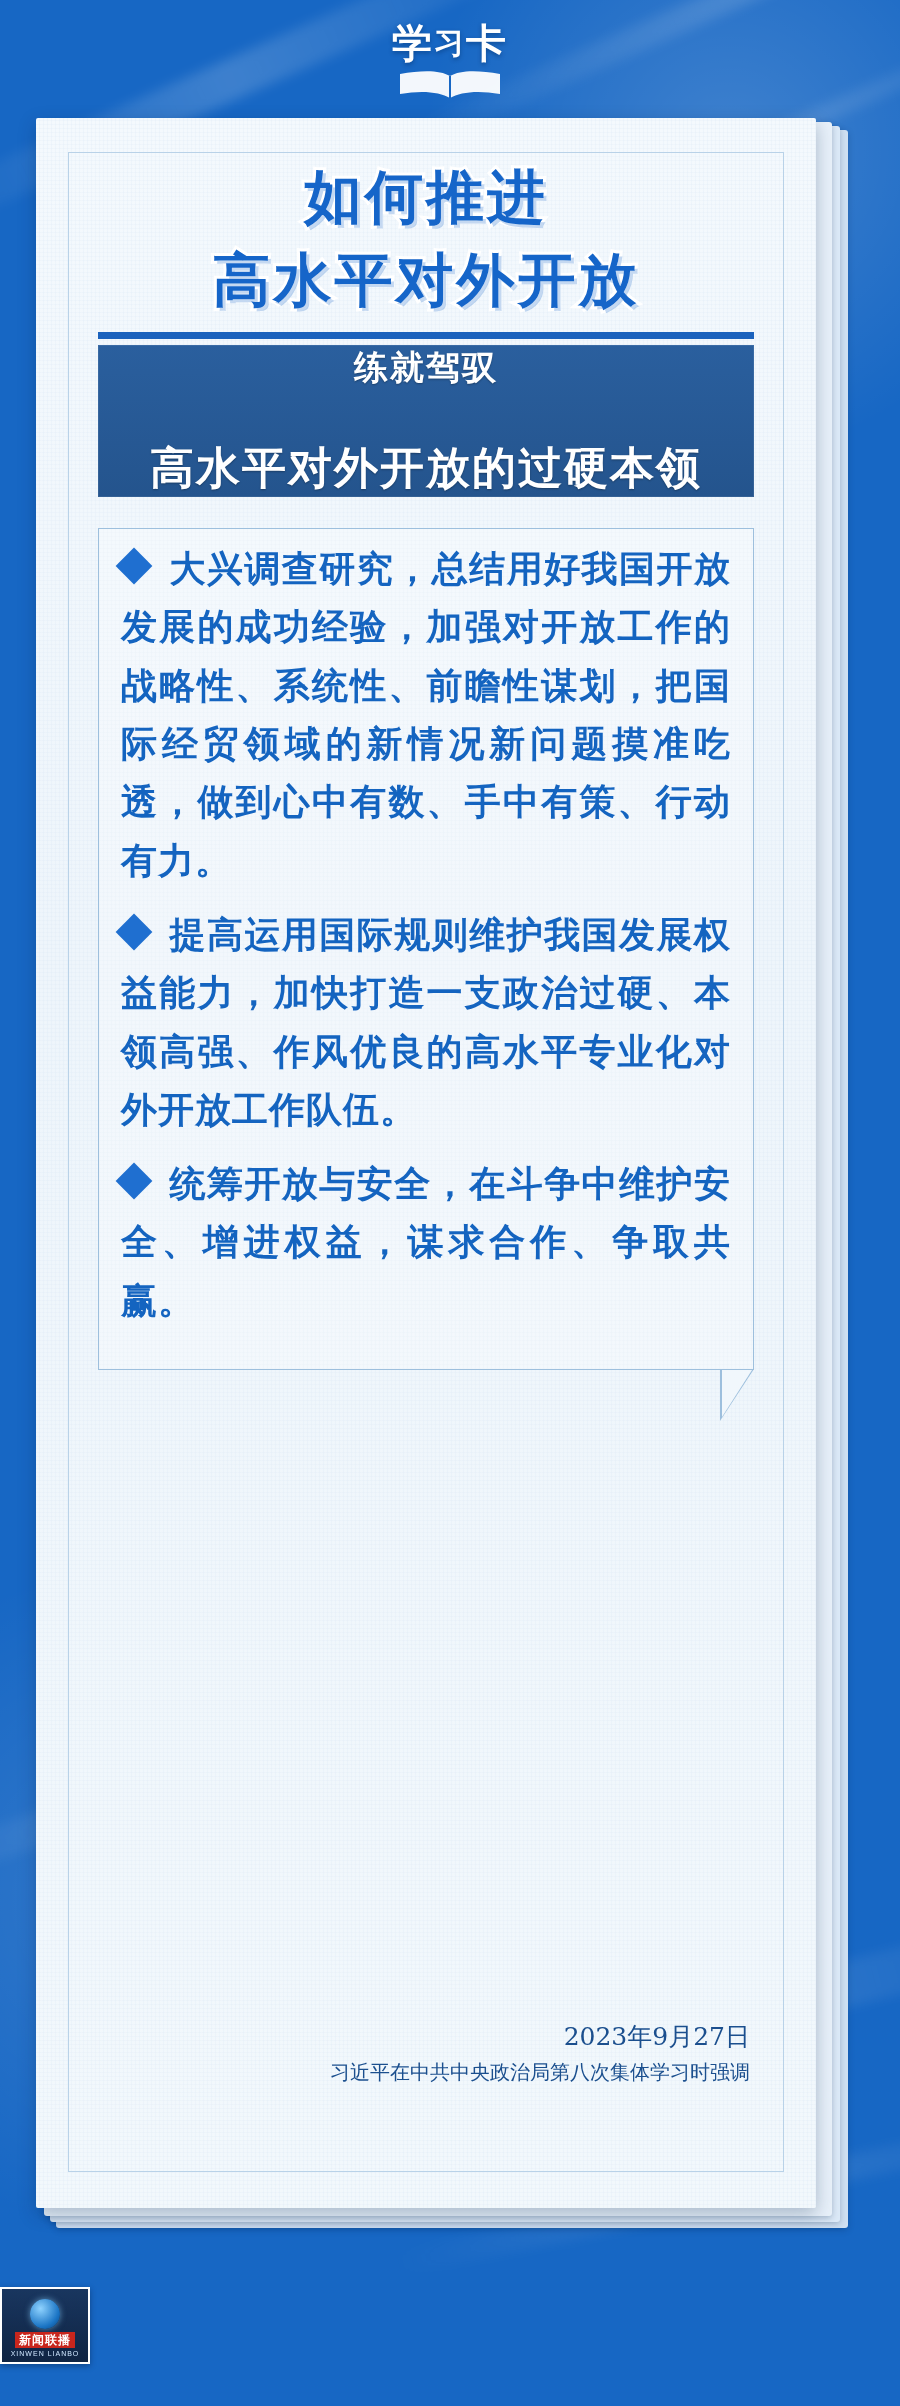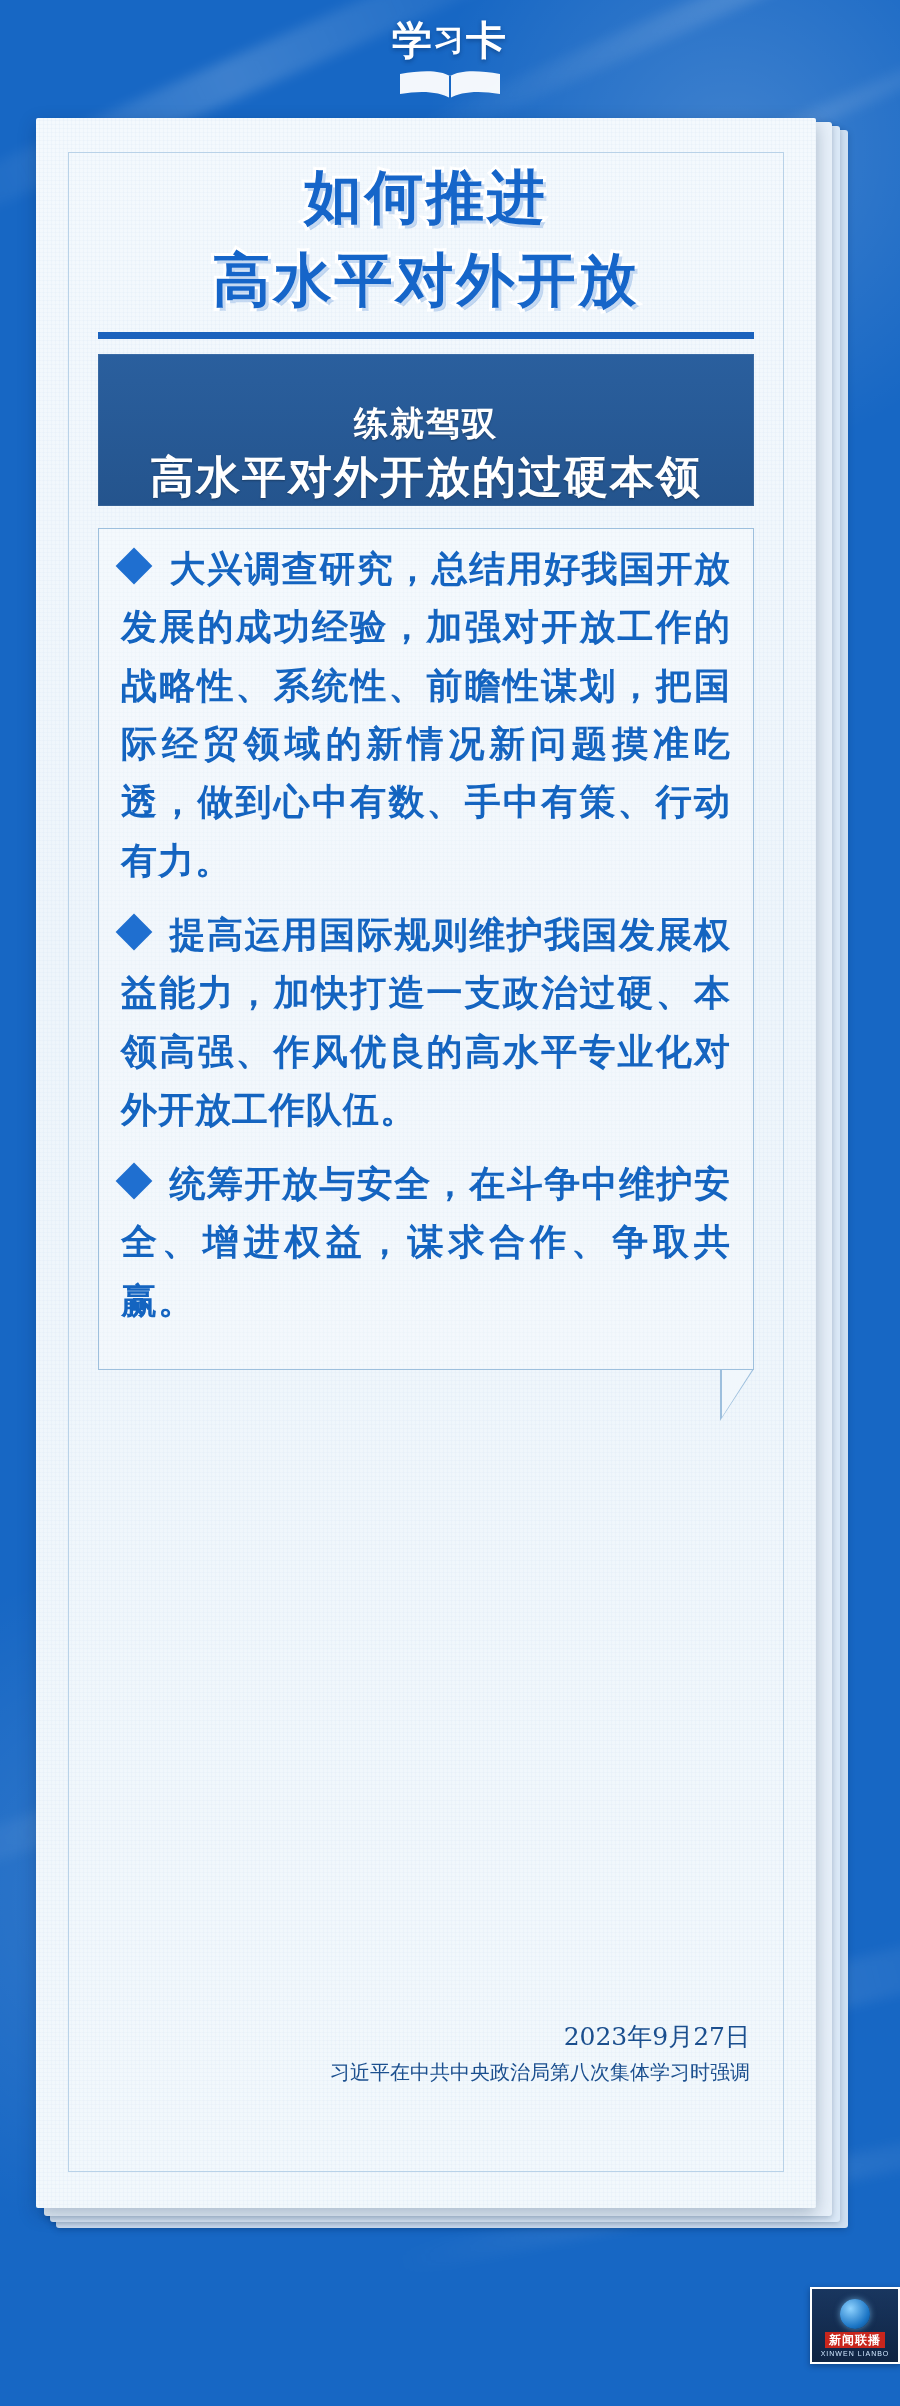--- a/index.html
+++ b/index.html
@@ -42,21 +42,21 @@
   .bg-glow.g1{right:-140px;top:-160px;width:620px;height:620px;opacity:.5}
   .bg-glow.g2{left:-200px;top:1560px;width:680px;height:680px;opacity:.35}
 
   
   .brand{
     position:absolute;left:0;right:0;top:24px;
     display:flex;flex-direction:column;align-items:center;
     z-index:6;
   }
   .brand-text{
-    font-family:Liberation Mono, monospace;
+    font-family:Liberation Serif, serif;
     font-weight:bold;
     font-size:40px;
     letter-spacing:2px;
     color:#ffffff;
     text-shadow:0 2px 4px rgba(0,40,90,.45);
     line-height:1;
   }
   .brand-text .kai{
     font-size:30px;
     position:relative;top:-4px;
@@ -126,24 +126,24 @@
   .headline .hl.l2{margin-top:12px;}
 
   .hr-rule{
     position:absolute;left:62px;right:62px;top:214px;
     height:7px;background:#1b62bd;
     z-index:3;
   }
 
   
   .subbanner{
-    position:absolute;left:62px;right:62px;top:236px;
+    position:absolute;left:62px;right:62px;top:227px;
     height:152px;
     background:linear-gradient(#2a5f9e,#24548d);
-    display:flex;flex-direction:column;align-items:center;justify-content:flex-end;
+    display:flex;flex-direction:column;align-items:center;justify-content:space-between;
     z-index:3;
     box-shadow:inset 0 0 0 1px rgba(255,255,255,.08);
   }
   .subbanner span{
     font-family:"DejaVu Serif","Liberation Serif",serif;
     font-weight:bold;
     color:#ffffff;
     letter-spacing:2px;
     line-height:1.35;
     font-size:34px;
@@ -201,21 +201,21 @@
     z-index:3;
     color:#1b4f8e;
     font-family:"DejaVu Serif","Liberation Serif",serif;
   }
   .credit .date{font-size:25px;line-height:1.5;}
   .credit .src{font-size:20px;line-height:1.6;font-family:Liberation Serif, serif;}
 
   
   .channel{
     position:absolute;left:0;right:0;bottom:42px;
-    display:flex;justify-content:flex-end;
+    display:flex;justify-content:flex-start;
     z-index:6;
   }
   .channel-box{
     width:86px;height:68px;
     background:linear-gradient(#19365f,#0f2443);
     border:2px solid #ffffff;
     display:flex;flex-direction:column;align-items:center;justify-content:flex-end;
     padding-bottom:5px;
     box-shadow:0 2px 6px rgba(0,20,50,.4);
   }

